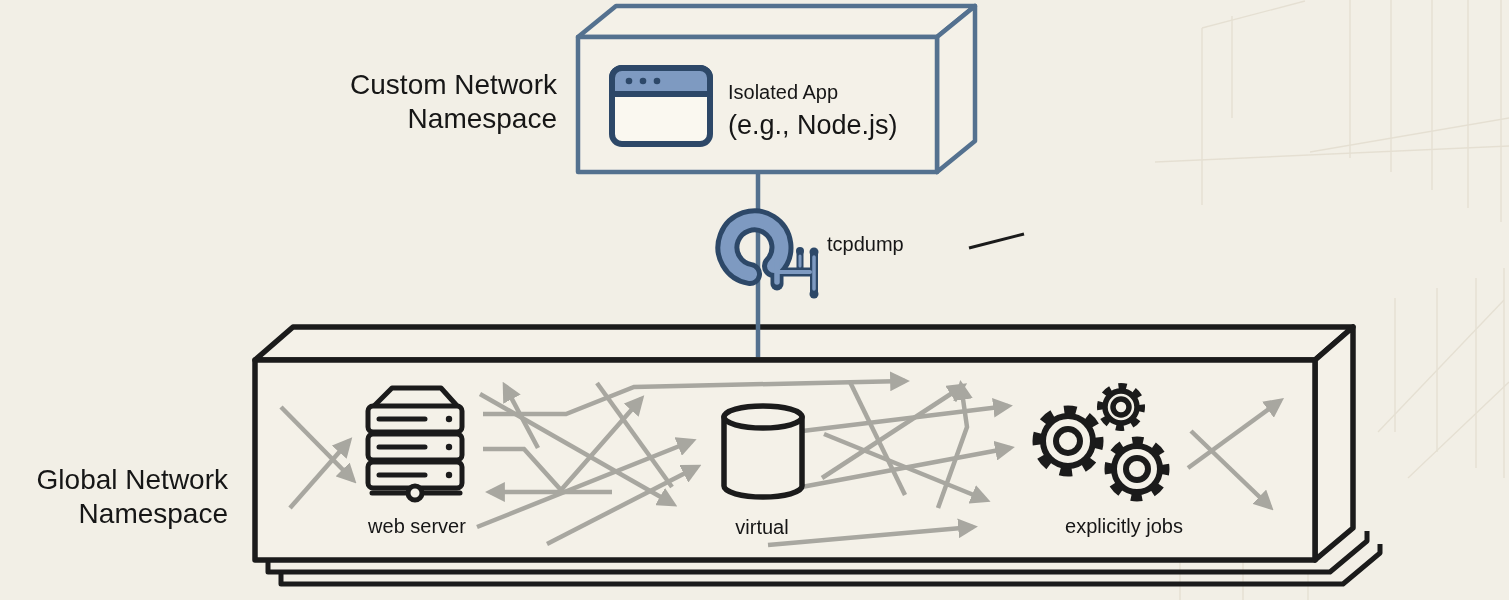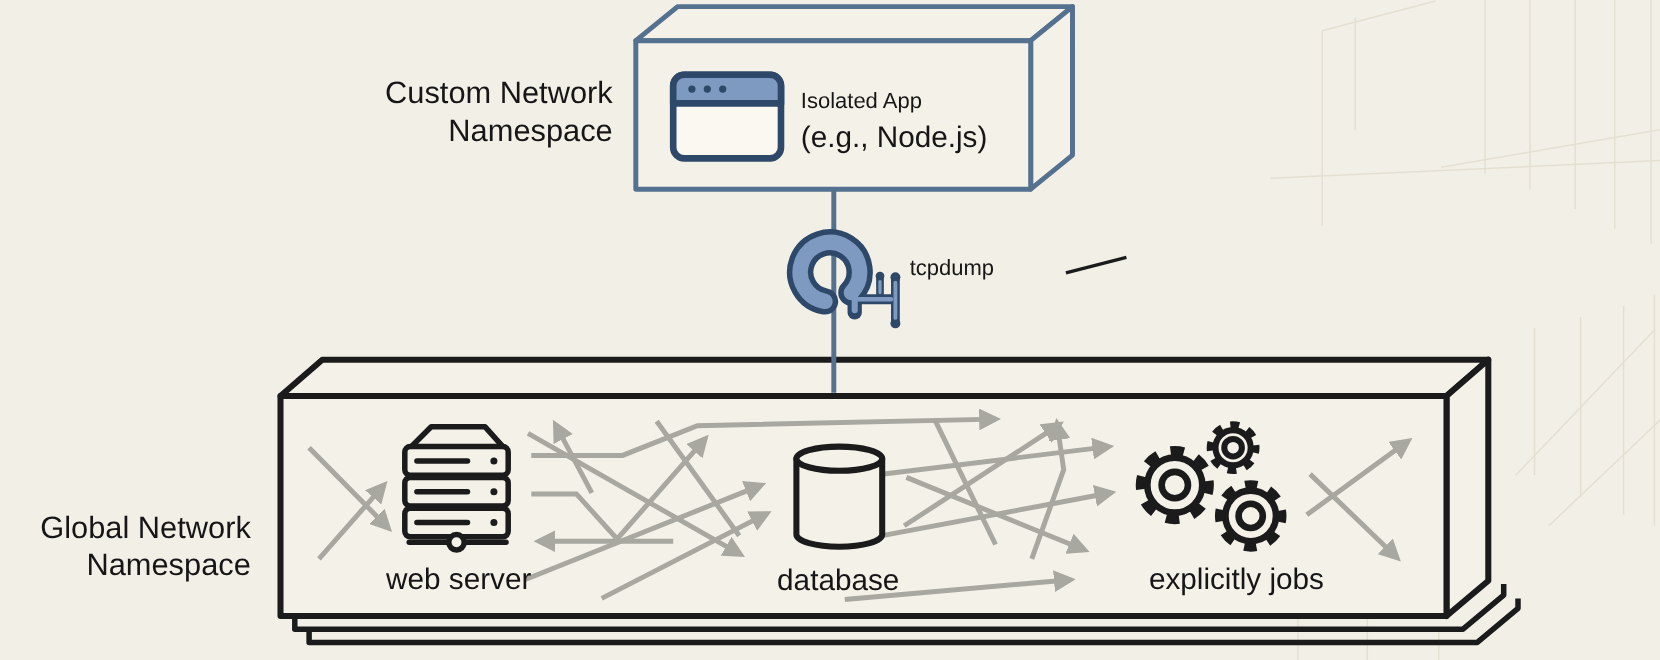--- a/index.html
+++ b/index.html
@@ -7,21 +7,21 @@
     --blue_dark:#2d4868; --black_stroke:#1b1b1b; --arrow_gray:#a8a7a0; --pattern:#ddd6c6; --text:#161616;
   }
   body{margin:0;background:var(--background);}
   .stage{position:relative;width:1509px;height:600px;background:var(--background);overflow:hidden;
          font-family:"Liberation Sans",sans-serif;color:var(--text);}
   .stage svg{position:absolute;left:0;top:0;}
   .lbl{position:absolute;white-space:pre-line;z-index:5;}
   .r{text-align:right;}
   .c{transform:translateX(-50%);text-align:center;white-space:nowrap;}
   .ns{font-size:28px;line-height:34px;}
-  .node-lbl{font-size:27px;line-height:32px;}
+  .node-lbl{font-size:20px;line-height:32px;}
   .ann{font-size:27px;line-height:33px;}
   
   .pattern{stroke:var(--pattern);fill:none;stroke-width:1.4;opacity:.6;}
   .blue-face{stroke:var(--blue_stroke);fill:var(--surface);stroke-width:4.5;stroke-linejoin:round;}
   .blue-line{stroke:var(--blue_stroke);fill:none;stroke-width:4.5;}
   .black-face{stroke:var(--black_stroke);fill:var(--surface);stroke-width:5.5;stroke-linejoin:round;}
   .sheet{stroke:var(--black_stroke);fill:none;stroke-width:5;stroke-linejoin:round;}
   .arr{stroke:var(--arrow_gray);fill:none;stroke-width:4.5;}
   .ink{stroke:var(--black_stroke);fill:none;stroke-width:5;stroke-linejoin:round;stroke-linecap:round;}
   .ink-bg{stroke:var(--black_stroke);fill:var(--surface);stroke-width:5;stroke-linejoin:round;}
@@ -173,15 +173,15 @@
   <div class="lbl" style="left:728px;top:76px;font-size:20px;line-height:32px;">Isolated App</div>
   <div class="lbl" style="left:728px;top:109px;font-size:27px;line-height:32px;">(e.g., Node.js)</div>
 
   <div class="lbl" style="left:827px;top:233px;font-size:20px;">tcpdump</div>
 
 
   <div class="lbl ns r" style="right:1281px;top:428px;margin-top:35px;">Global Network
 Namespace</div>
 
   <div class="lbl node-lbl c" style="left:417px;top:510px;">web server</div>
-  <div class="lbl node-lbl c" style="left:762px;top:511px;">database</div>
+  <div class="lbl node-lbl c" style="left:762px;top:511px;">virtual</div>
   <div class="lbl node-lbl c" style="left:1124px;top:510px;">explicitly jobs</div>
 </div>
 
 </body></html>

